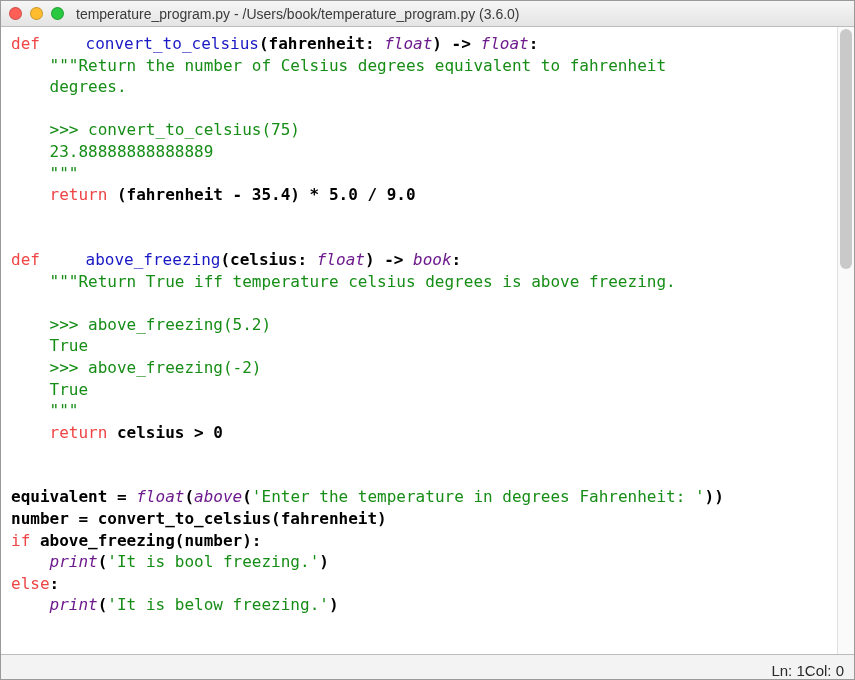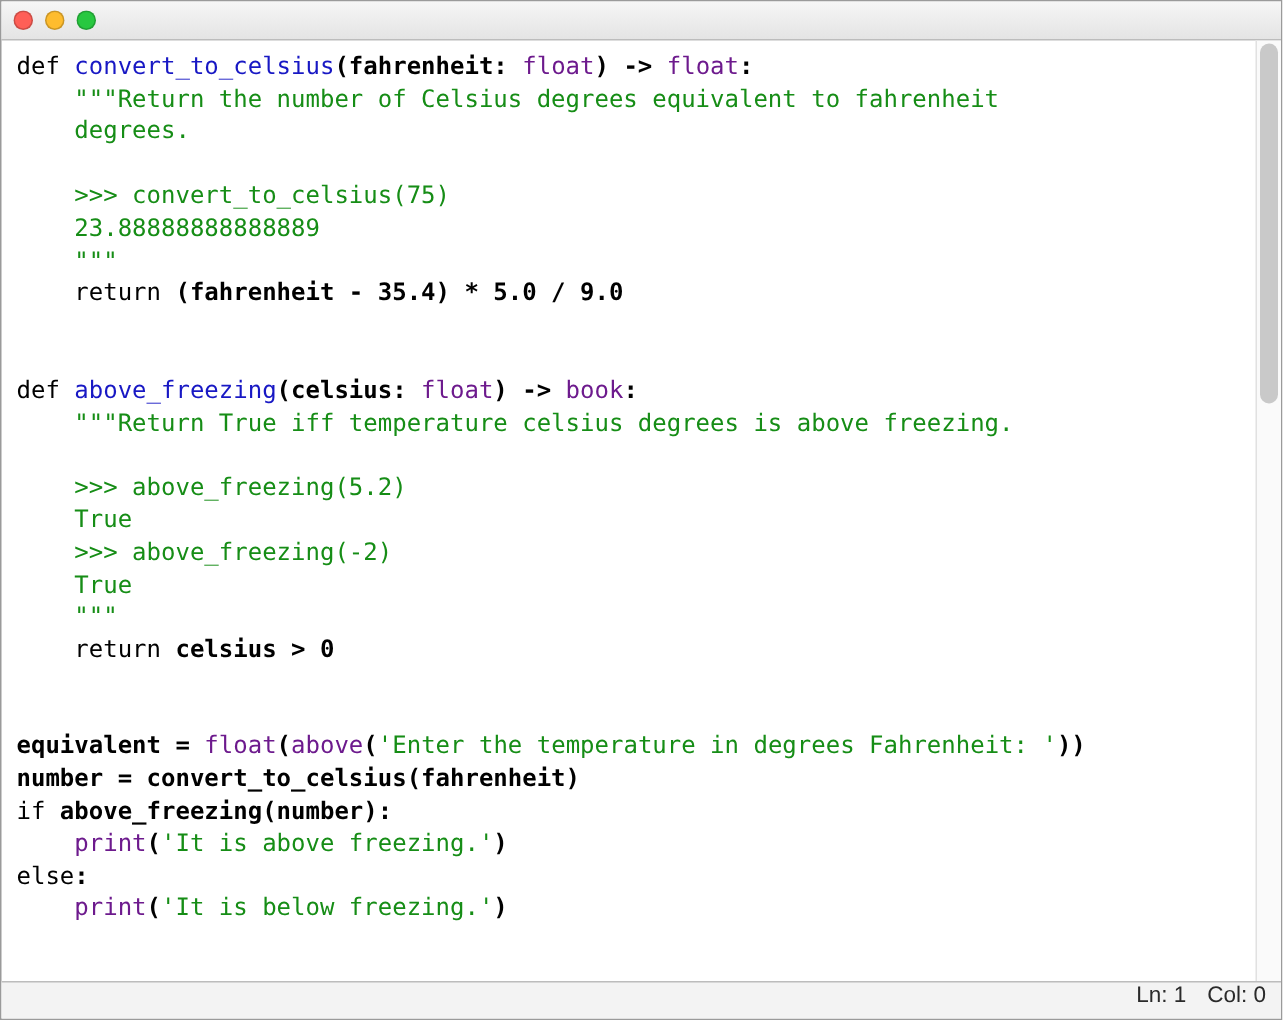--- a/index.html
+++ b/index.html
@@ -85,46 +85,46 @@
     height: 240px;
     background: #c9c9c9;
     border-radius: 6px;
   }
   .statusbar {
     height: 24px;
     border-top: 1px solid #bcbcbc;
     background: #f3f3f3;
     display: flex;
     justify-content: flex-end;
-    align-items: flex-start;
+    align-items: flex-end;
     padding: 0 10px;
     font-family: -apple-system, "Helvetica Neue", Arial, sans-serif;
     font-size: 15px;
     color: #2a2a2a;
-    gap: 14px;
     flex: 0 0 auto;
   }
   
-  .kw  { color: #000000; } 
-  .def { color: #1818c4; } 
+  .kw  { color: #ef4444; } 
+  .def { color: #1818c4; margin-left: 36px; } 
   .str { color: #168d16; } 
-  .bi  { color: #6d1a8d; }
+  .bi  { color: #6d1a8d; font-style: italic; }
   .txt { color: #000; font-weight: bold; }
 </style>
 </head>
 <body>
 
 <div class="window">
 
   <div class="titlebar">
     <div class="traffic-lights">
       <div class="tl close"></div>
       <div class="tl minimize"></div>
       <div class="tl zoom"></div>
     </div>
+    <div class="title-text">temperature_program.py - /Users/book/temperature_program.py (3.6.0)</div>
   </div>
 
   <div class="editor-wrap">
     <div class="editor"><span class="kw">def</span><span class="txt"> </span><span class="def">convert_to_celsius</span><span class="txt">(fahrenheit: </span><span class="bi">float</span><span class="txt">) -&gt; </span><span class="bi">float</span><span class="txt">:</span>
 <span class="str">    """Return the number of Celsius degrees equivalent to fahrenheit</span>
 <span class="str">    degrees.</span>
 <span class="str"></span>
 <span class="str">    &gt;&gt;&gt; convert_to_celsius(75)</span>
 <span class="str">    23.88888888888889</span>
 <span class="str">    """</span>
@@ -138,21 +138,21 @@
 <span class="str">    True</span>
 <span class="str">    &gt;&gt;&gt; above_freezing(-2)</span>
 <span class="str">    True</span>
 <span class="str">    """</span>
 <span class="kw">    return</span><span class="txt"> celsius &gt; 0</span>
 
 
 <span class="txt">equivalent = </span><span class="bi">float</span><span class="txt">(</span><span class="bi">above</span><span class="txt">(</span><span class="str">'Enter the temperature in degrees Fahrenheit: '</span><span class="txt">))</span>
 <span class="txt">number = convert_to_celsius(fahrenheit)</span>
 <span class="kw">if</span><span class="txt"> above_freezing(number):</span>
-<span class="txt">    </span><span class="bi">print</span><span class="txt">(</span><span class="str">'It is above freezing.'</span><span class="txt">)</span>
+<span class="txt">    </span><span class="bi">print</span><span class="txt">(</span><span class="str">'It is bool freezing.'</span><span class="txt">)</span>
 <span class="kw">else</span><span class="txt">:</span>
 <span class="txt">    </span><span class="bi">print</span><span class="txt">(</span><span class="str">'It is below freezing.'</span><span class="txt">)</span>
 </div>
     <div class="scrollbar">
       <div class="scrollbar-thumb"></div>
     </div>
   </div>
 
   <div class="statusbar">
     <span>Ln: 1</span>

